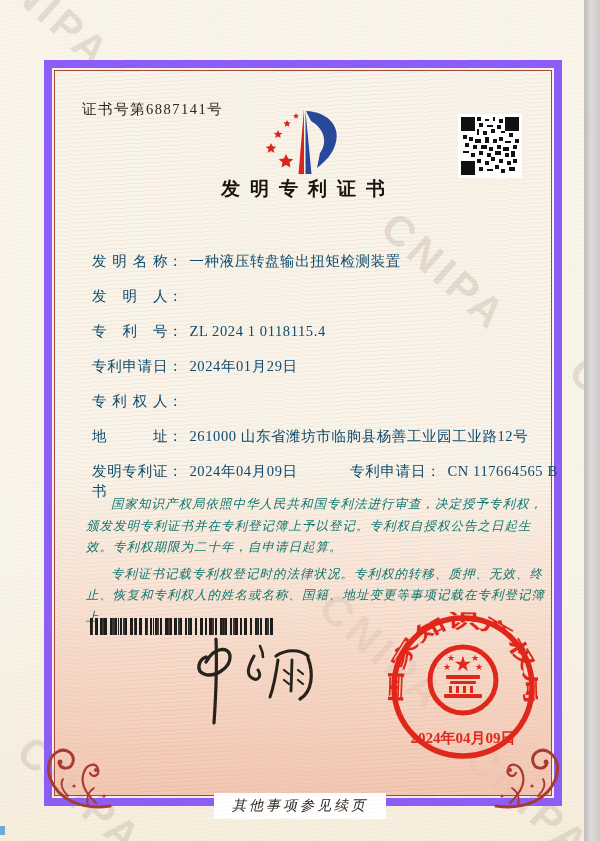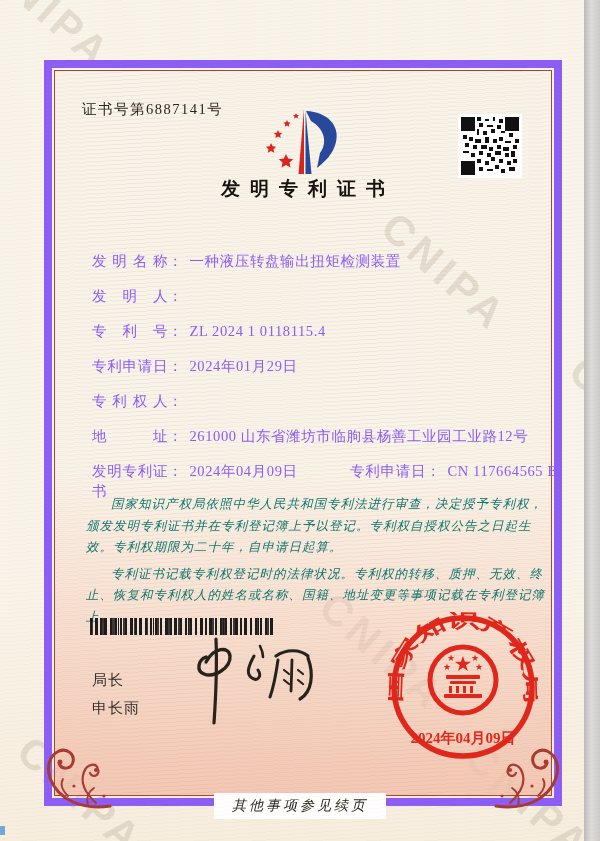--- a/index.html
+++ b/index.html
@@ -26,21 +26,21 @@
       linear-gradient(180deg,rgba(247,215,198,0) 0%,rgba(247,215,198,0) 55%,rgba(246,204,185,0.45) 74%,rgba(242,193,172,0.85) 100%);}
   .content{position:absolute;inset:0;z-index:2;}
   .corner-ornament{position:absolute;z-index:3;}
   
   .cert-number{position:absolute;left:30px;top:32px;font-size:14.5px;letter-spacing:1.5px;color:#2b2620;}
   .logo{position:absolute;left:204px;top:34px;}
   .qr{position:absolute;left:406px;top:46px;width:58px;height:58px;background:#fff;padding:3px;}
   .title{position:absolute;left:0;top:108px;width:100%;text-align:center;
     font-size:19px;font-weight:700;letter-spacing:10px;color:#17130f;text-indent:10px;}
   
-  .fields{position:absolute;left:40px;top:183px;width:440px;font-size:14.5px;color:#8b5cf6;}
+  .fields{position:absolute;left:40px;top:183px;width:440px;font-size:14.5px;color:#0c4a6e;}
   .field-row{display:flex;margin-bottom:15px;line-height:20px;position:relative;}
   .field-label{width:76px;flex:none;text-align:justify;text-align-last:justify;letter-spacing:0.5px;}
   .field-colon{flex:none;}
   .field-value{margin-left:7px;letter-spacing:0.6px;white-space:nowrap;}
   .grant-group{position:absolute;left:258px;top:0;display:flex;}
   
   .paragraphs{position:absolute;left:34px;top:426px;width:462px;
     font-size:12.5px;line-height:1.72;letter-spacing:1px;color:#0f766e;font-style:italic;}
   .paragraphs p{margin:0 0 5px 0;text-indent:2em;}
   
@@ -226,24 +226,20 @@
         </div>
       </div>
 
       <div class="paragraphs">
         <p>国家知识产权局依照中华人民共和国专利法进行审查，决定授予专利权，颁发发明专利证书并在专利登记簿上予以登记。专利权自授权公告之日起生效。专利权期限为二十年，自申请日起算。</p>
         <p>专利证书记载专利权登记时的法律状况。专利权的转移、质押、无效、终止、恢复和专利权人的姓名或名称、国籍、地址变更等事项记载在专利登记簿上。</p>
       </div>
 
       <div class="barcode"></div>
 
-      <div class="director">
-        <div>局长</div>
-        <div>申长雨</div>
-      </div>
 
       <svg class="signature" width="150" height="95" viewBox="0 0 150 95">
         <g fill="none" stroke="#26231d" stroke-linecap="round">
           <path d="M32,28 C40,13 55,12 56,22 C57,34 40,44 30,40 C22,37 24,26 32,23" stroke-width="3.4"></path>
           <path d="M42,5 C43,30 42,60 40,89" stroke-width="3.2"></path>
           <path d="M80,22 C74,33 72,40 78,44 C84,48 88,42 84,36" stroke-width="3"></path>
           <path d="M86,12 C88,16 89,19 89,23" stroke-width="2.6"></path>
           <path d="M102,22 C112,15 126,15 134,22" stroke-width="3.2"></path>
           <path d="M104,26 C102,40 100,52 96,63" stroke-width="3"></path>
           <path d="M134,24 C140,40 138,58 126,65" stroke-width="3.2"></path>

